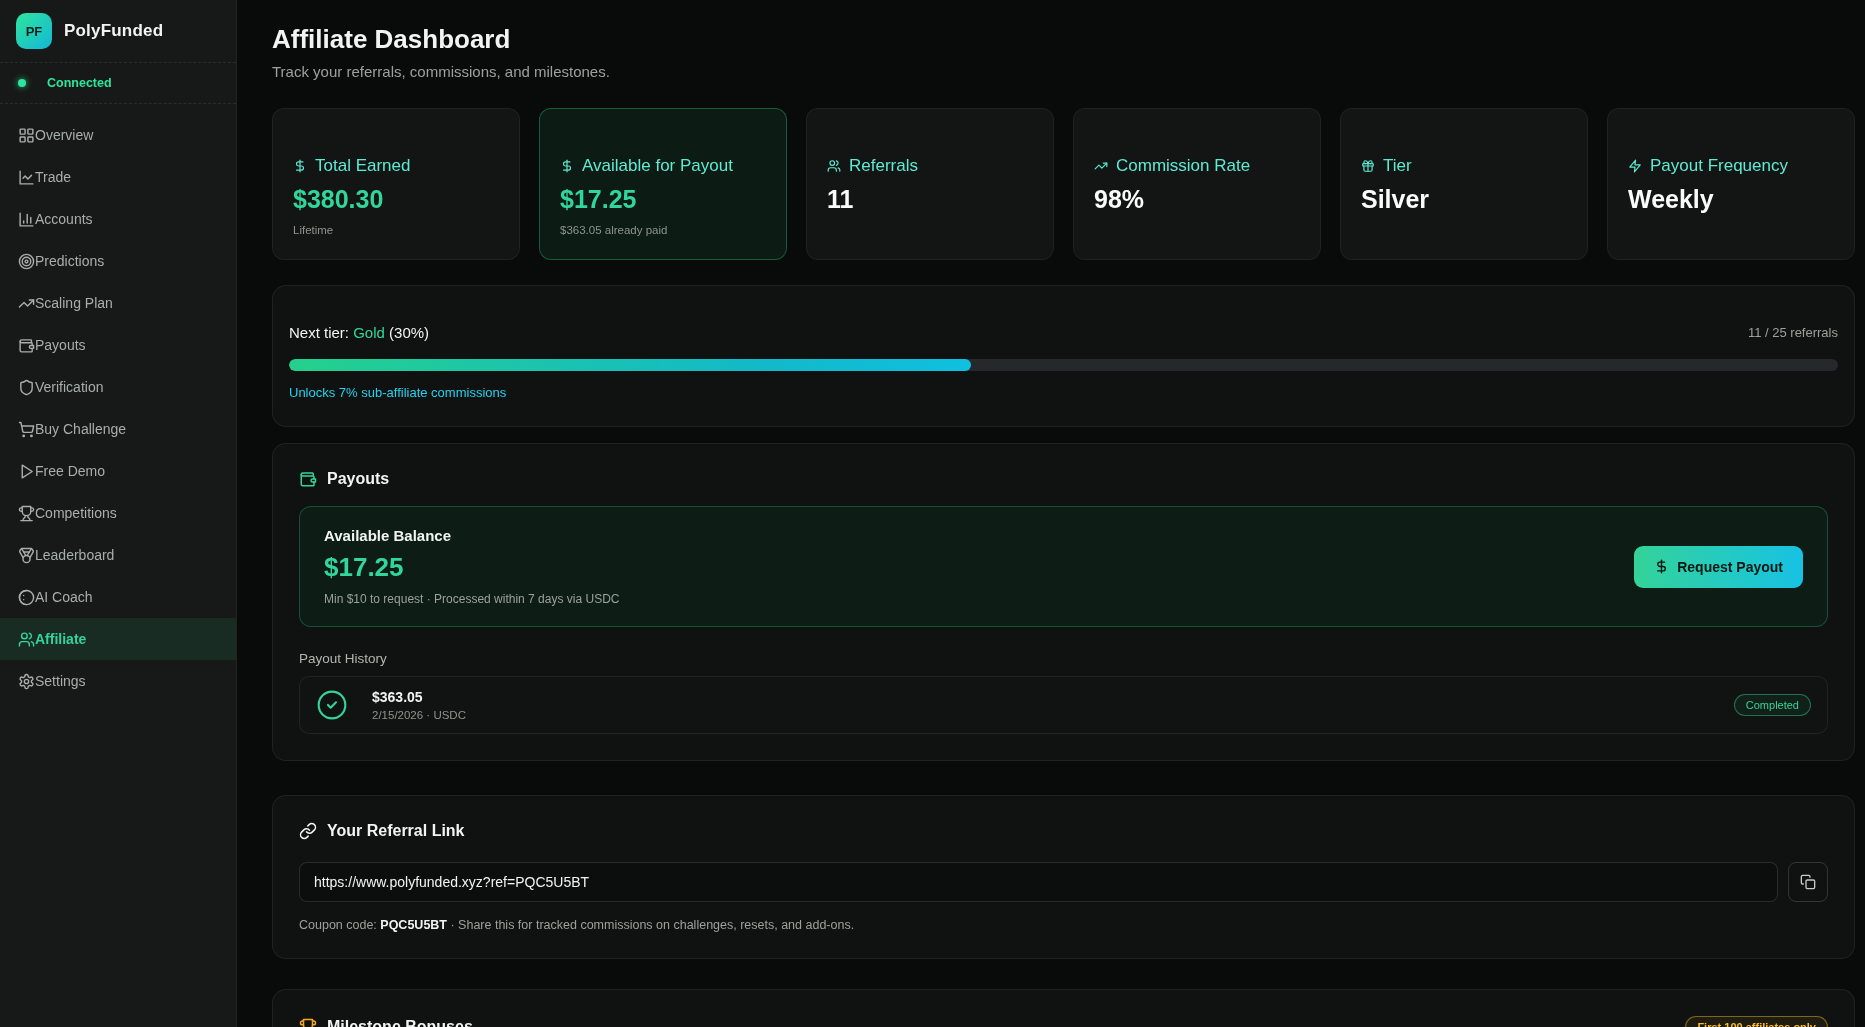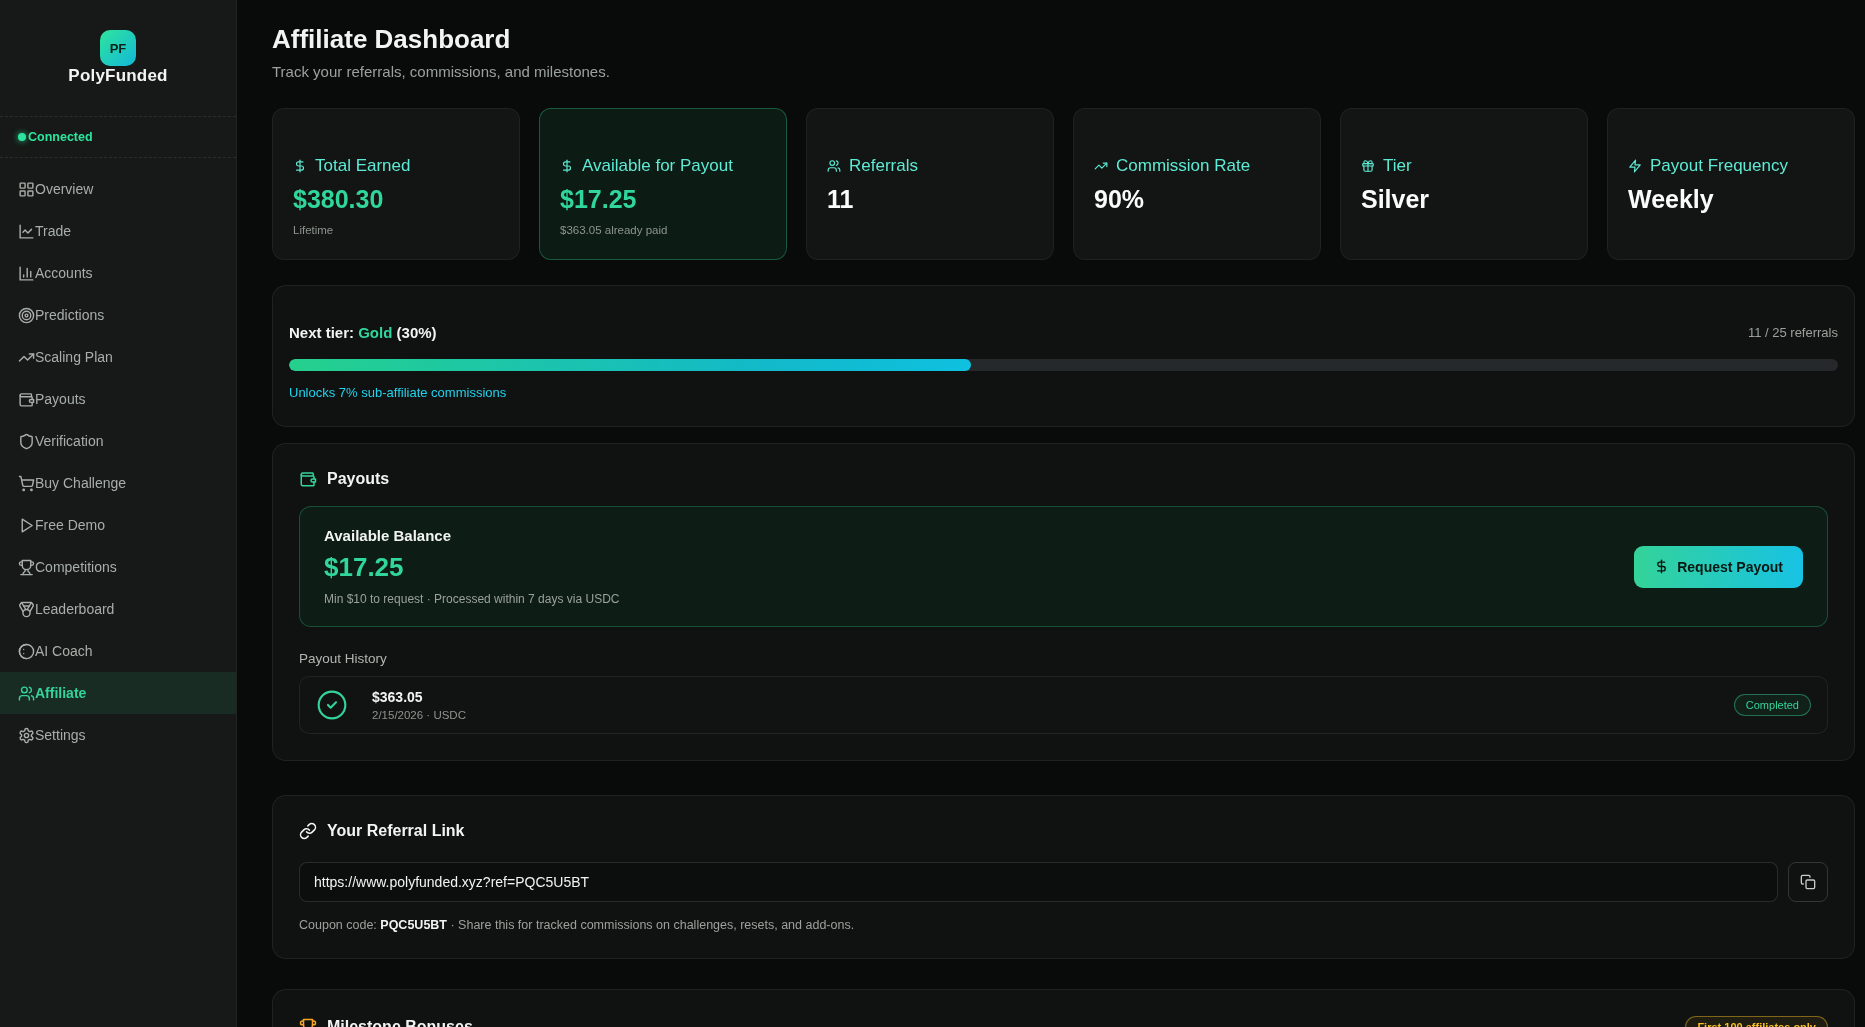--- a/index.html
+++ b/index.html
@@ -3,27 +3,27 @@
 <meta charset="utf-8">
 <style>
   * { margin:0; padding:0; box-sizing:border-box; }
   html,body { width:1865px; height:1027px; overflow:hidden; background:#090b0a;
     font-family:"Liberation Sans", sans-serif; color:#f2f4f3; }
   .app { display:flex; width:100%; height:100%; }
 
   
   .sidebar { width:237px; min-width:237px; height:100%; background:#161917;
     border-right:1px solid rgba(255,255,255,0.05); display:flex; flex-direction:column; }
-  .brand-row { display:flex; align-items:center; padding:30px 16px;
-    border-bottom:1px dashed rgba(255,255,255,0.09);flex-direction:column; }
+  .brand-row { display:flex; align-items:center; gap:12px; padding:13px 16px;
+    border-bottom:1px dashed rgba(255,255,255,0.09); }
   .logo { width:36px; height:36px; border-radius:10px;
     background:linear-gradient(135deg,#2fe49c,#12b8d8); display:flex; align-items:center;
     justify-content:center; font-weight:bold; font-size:13px; color:#07231a; }
   .brand-name { font-size:17px; font-weight:bold; letter-spacing:.2px; }
-  .conn-row { display:flex; align-items:center; gap:2px; padding:13px 18px;
+  .conn-row { display:flex; align-items:center; gap:21px; padding:13px 18px;
     border-bottom:1px dashed rgba(255,255,255,0.09); }
   .dot { width:8px; height:8px; border-radius:50%; background:#2ee59d;
     box-shadow:0 0 6px rgba(46,229,157,.8); }
   .conn-label { font-size:12.5px; font-weight:bold; color:#2ee59d; }
   .nav { padding-top:10px; display:flex; flex-direction:column; }
   .nav-item { display:flex; align-items:center; height:42px; padding:0 18px;
     color:#a8aeab; font-size:14px; cursor:pointer; }
   .nav-item svg { width:17px; height:17px; flex:none; }
   .nav-item.active { background:rgba(52,211,153,0.10); color:#34d399; font-weight:bold; }
 
@@ -40,21 +40,21 @@
   .stat-label { display:flex; align-items:center; gap:8px; color:#5eead4; font-size:17px; }
   .stat-label svg { width:14px; height:14px; }
   .stat-value { margin-top:9px; font-size:25px; font-weight:bold; color:#fafcfb; }
   .stat-value.green { color:#31d69c; }
   .stat-sub { margin-top:10px; font-size:11.5px; color:#8d948f; min-height:13px; }
 
   .card { background:#0f1210; border:1px solid rgba(255,255,255,0.07); border-radius:14px; }
 
   .progress-card { margin-top:25px; padding:38px 16px 26px; }
   .progress-head { display:flex; justify-content:space-between; align-items:center; }
-  .progress-title { font-size:15px; font-weight:bold; }
+  .progress-title { font-size:15px; font-weight:normal; }
   .progress-title .green { color:#31d69c; }
   .progress-count { font-size:13px; color:#9ba19d; }
   .bar { margin-top:18px; height:12px; border-radius:999px; background:#26292b; overflow:hidden; }
   .bar-fill { height:100%; border-radius:999px;
     background:linear-gradient(90deg,#25d08d,#12b9c9 70%,#0fc0e0); }
   .unlock { margin-top:14px; font-size:13px; color:#22d3ee; }
 
   .payouts-card { margin-top:16px; padding:26px; }
   .card-head { display:flex; align-items:center; gap:10px; font-size:16px; font-weight:bold; }
   .card-head svg { width:18px; height:18px; }
@@ -272,21 +272,21 @@
         <div class="stat-sub"></div>
       </div>
       <div class="stat-card">
         <div class="stat-label">
           <svg viewBox="0 0 24 24" fill="none" stroke="currentColor" stroke-width="2" stroke-linecap="round" stroke-linejoin="round">
               <polyline points="22 7 13.5 15.5 8.5 10.5 2 17"></polyline>
               <polyline points="16 7 22 7 22 13"></polyline>
             </svg>
           <span>Commission Rate</span>
         </div>
-        <div class="stat-value">90%</div>
+        <div class="stat-value">98%</div>
         <div class="stat-sub"></div>
       </div>
       <div class="stat-card">
         <div class="stat-label">
           <svg viewBox="0 0 24 24" fill="none" stroke="currentColor" stroke-width="2" stroke-linecap="round" stroke-linejoin="round">
               <rect x="3" y="8" width="18" height="4" rx="1"></rect>
               <path d="M12 8v13"></path>
               <path d="M19 12v7a2 2 0 0 1-2 2H7a2 2 0 0 1-2-2v-7"></path>
               <path d="M7.5 8a2.5 2.5 0 0 1 0-5C11 3 12 8 12 8"></path>
               <path d="M16.5 8a2.5 2.5 0 0 0 0-5C13 3 12 8 12 8"></path>

